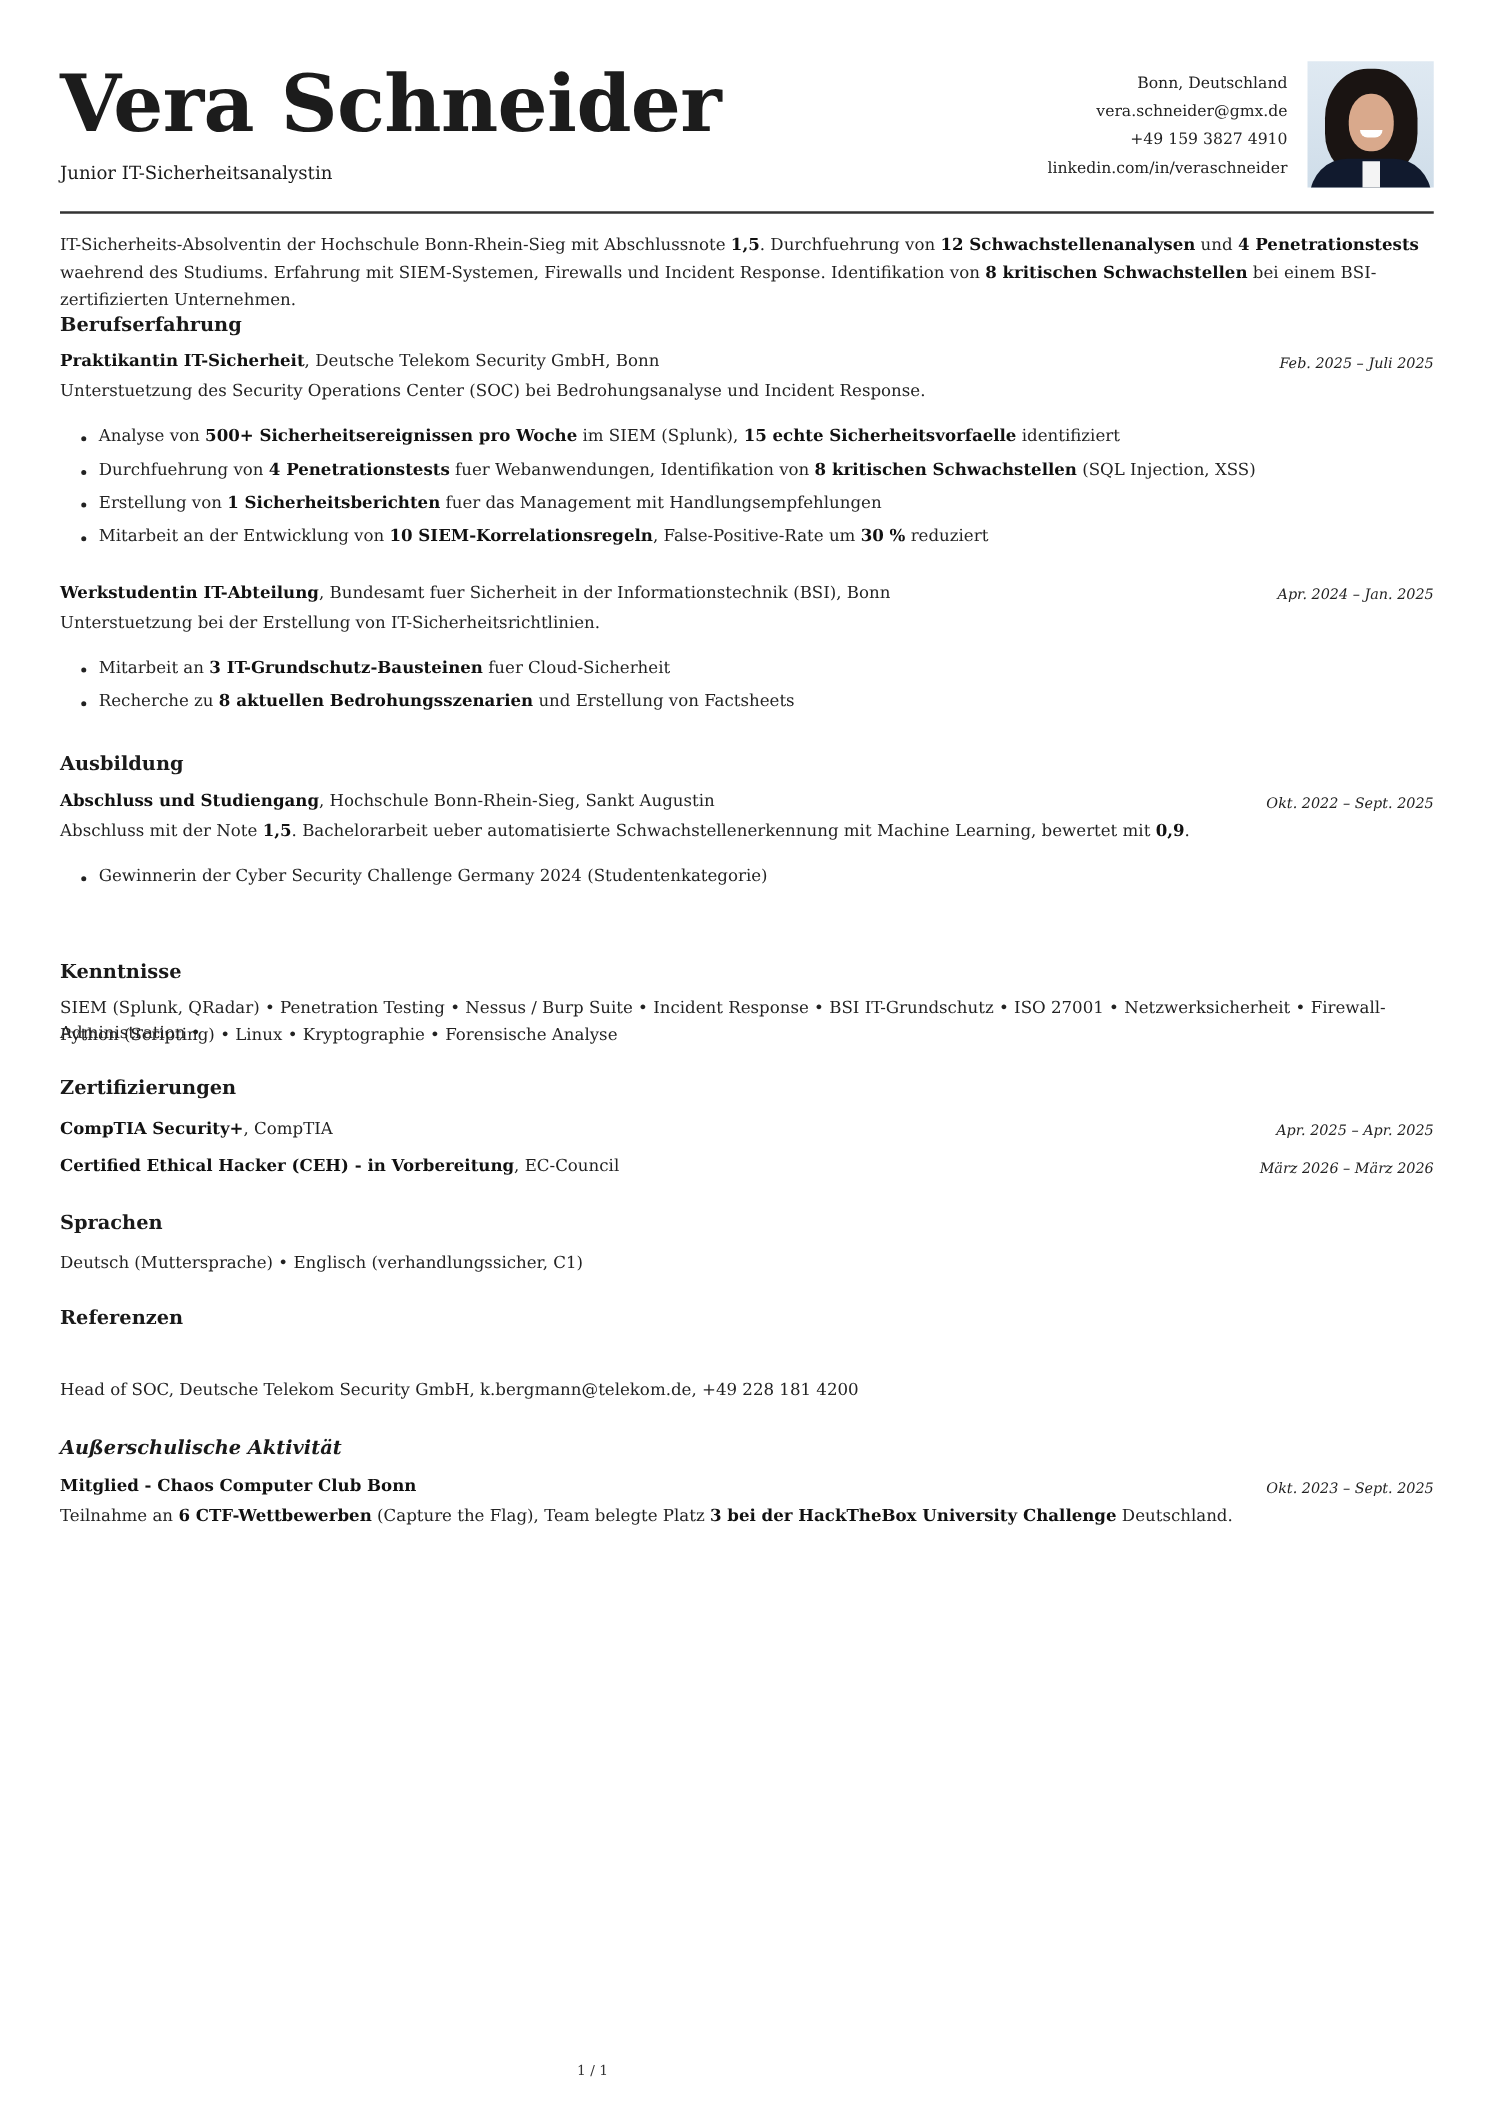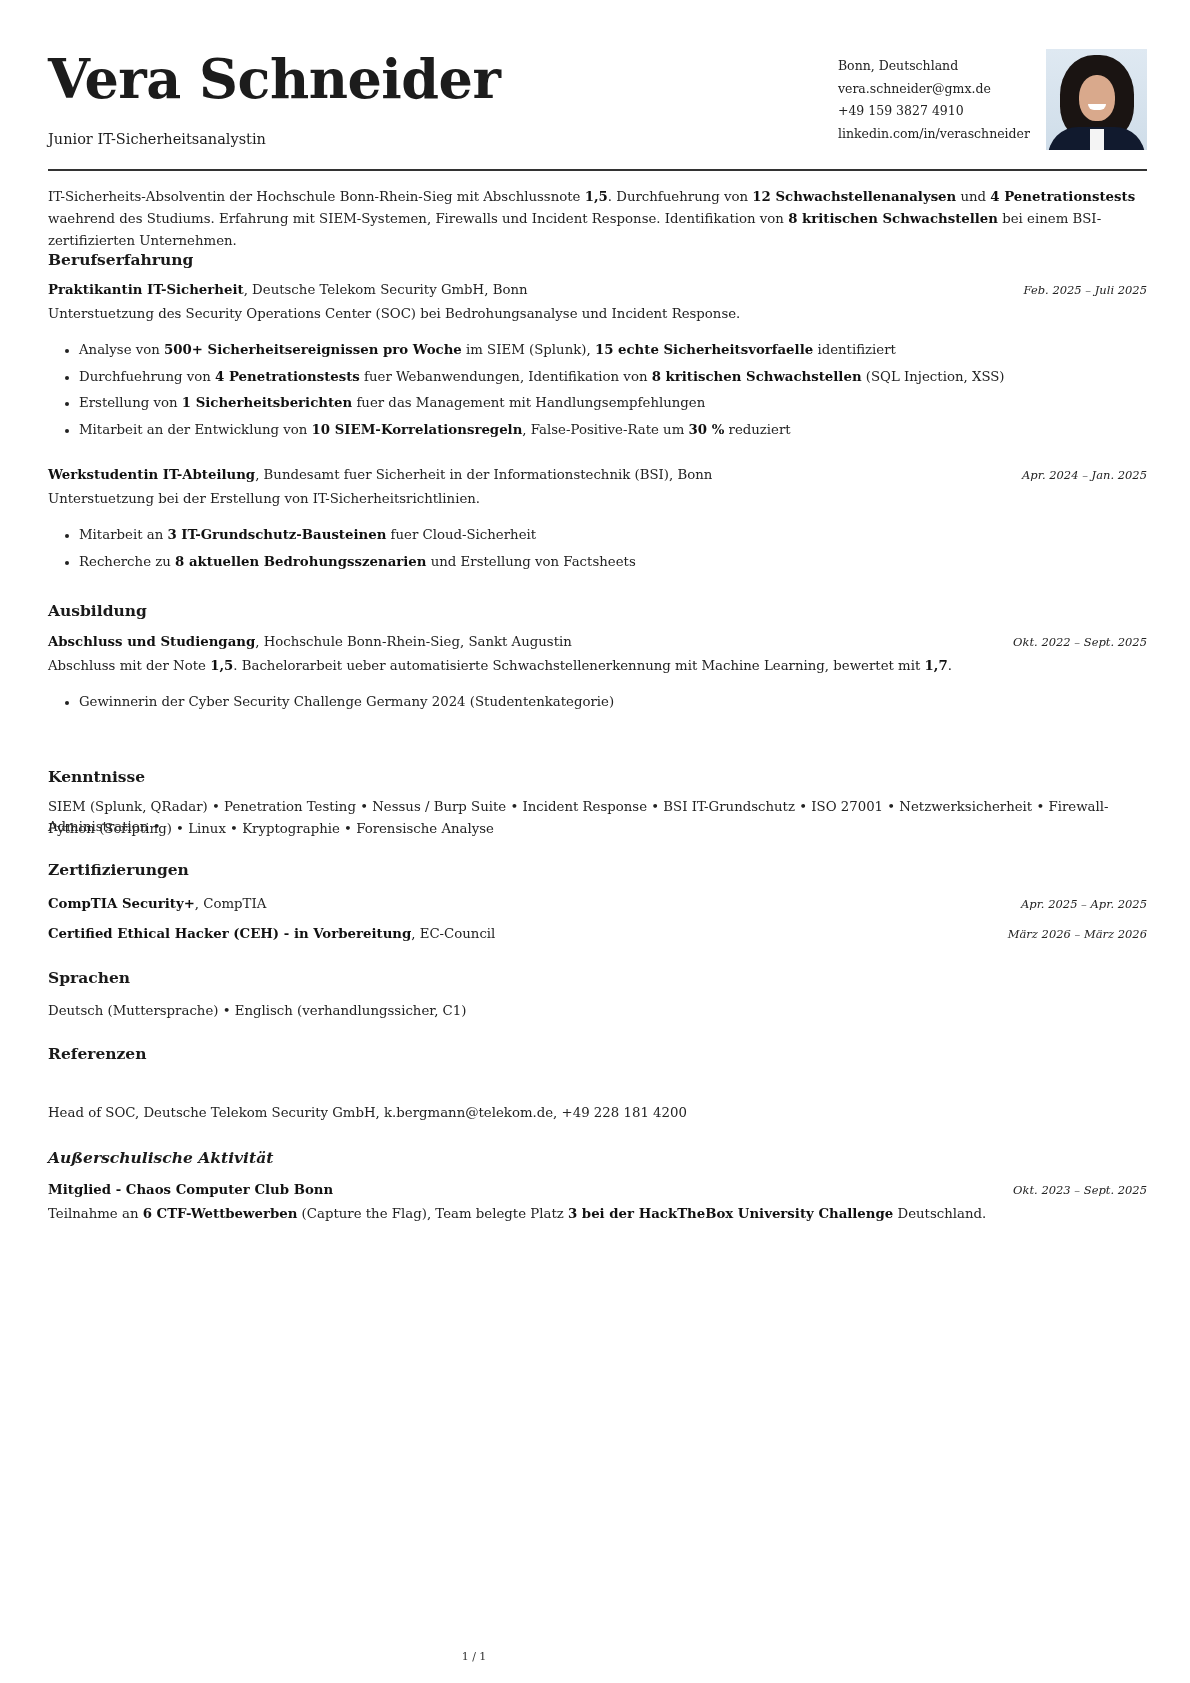--- a/index.html
+++ b/index.html
@@ -6,28 +6,28 @@
   body {
     width: 1190px; height: 1683px; position: relative; overflow: hidden;
     font-family: "DejaVu Serif", "Liberation Serif", serif;
     color: #1f1f1f;
   }
   .page { position: absolute; left: 48px; top: 0; width: 1099px; }
   .header { position: relative; height: 170px; }
   .name {
     position: absolute; left: 0; top: 52px;
     font-family: "DejaVu Serif", serif; font-weight: bold;
-    font-size: 54px; letter-spacing: -0.5px; color: #1c1c1c; line-height: 1;
+    font-size: 63px; letter-spacing: -0.5px; color: #1c1c1c; line-height: 1;
   }
   .subtitle {
     position: absolute; left: 0; top: 131px;
     font-weight: normal; font-size: 14.5px; color: #1c1c1c;
   }
   .contact {
-    position: absolute; right: 117px; top: 55px; text-align: left;
+    position: absolute; right: 117px; top: 55px; text-align: right;
     font-size: 12.5px; line-height: 22.5px; color: #222;
   }
   .photo {
     position: absolute; right: 0; top: 49px; width: 101px; height: 101px;
     background: linear-gradient(180deg, #dfe9f2 0%, #cfdde9 100%);
     overflow: hidden;
   }
   .photo .hair {
     position: absolute; left: 14px; top: 6px; width: 74px; height: 86px;
     background: #1a1412; border-radius: 46% 46% 40% 40%;
@@ -124,21 +124,21 @@
     <li><span>Mitarbeit an </span><b>3 IT-Grundschutz-Bausteinen</b><span> fuer Cloud-Sicherheit</span></li>
     <li><span>Recherche zu </span><b>8 aktuellen Bedrohungsszenarien</b><span> und Erstellung von Factsheets</span></li>
   </ul>
 
   <div class="section-title" style="top:601px;">Ausbildung</div>
   <div class="row" style="top:632px;">
     <b>Abschluss und Studiengang</b><span>, Hochschule Bonn-Rhein-Sieg, Sankt Augustin</span>
     <span class="date">Okt. 2022 – Sept. 2025</span>
   </div>
   <div class="row" style="top:656px;">
-    <span>Abschluss mit der Note </span><b>1,5</b><span>. Bachelorarbeit ueber automatisierte Schwachstellenerkennung mit Machine Learning, bewertet mit </span><b>1,7</b><span>.</span>
+    <span>Abschluss mit der Note </span><b>1,5</b><span>. Bachelorarbeit ueber automatisierte Schwachstellenerkennung mit Machine Learning, bewertet mit </span><b>0,9</b><span>.</span>
   </div>
   <ul class="bullets" style="top:692px;">
     <li>Gewinnerin der Cyber Security Challenge Germany 2024 (Studentenkategorie)</li>
   </ul>
 
   <div class="section-title" style="top:767px;">Kenntnisse</div>
   <div class="row" style="top:797px;">SIEM (Splunk, QRadar) • Penetration Testing • Nessus / Burp Suite • Incident Response • BSI IT-Grundschutz • ISO 27001 • Netzwerksicherheit • Firewall-Administration •</div>
   <div class="row" style="top:819px;">Python (Scripting) • Linux • Kryptographie • Forensische Analyse</div>
 
   <div class="section-title" style="top:860px;">Zertifizierungen</div>

